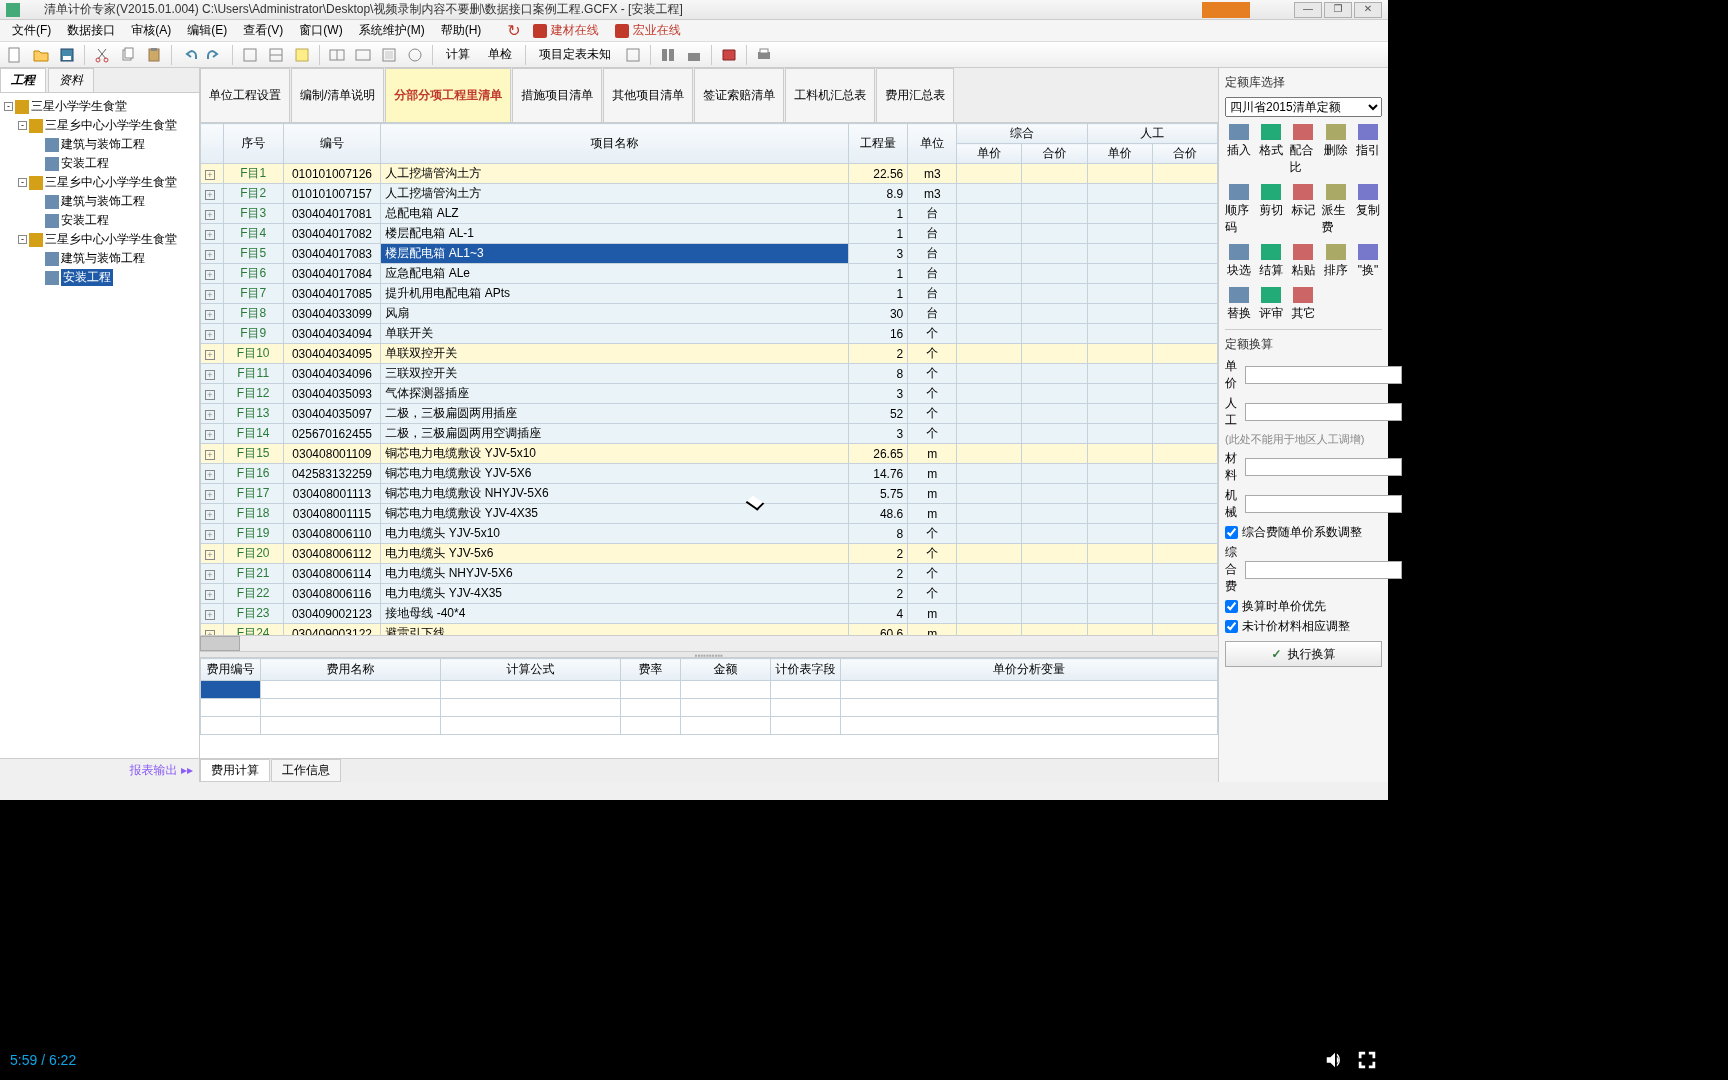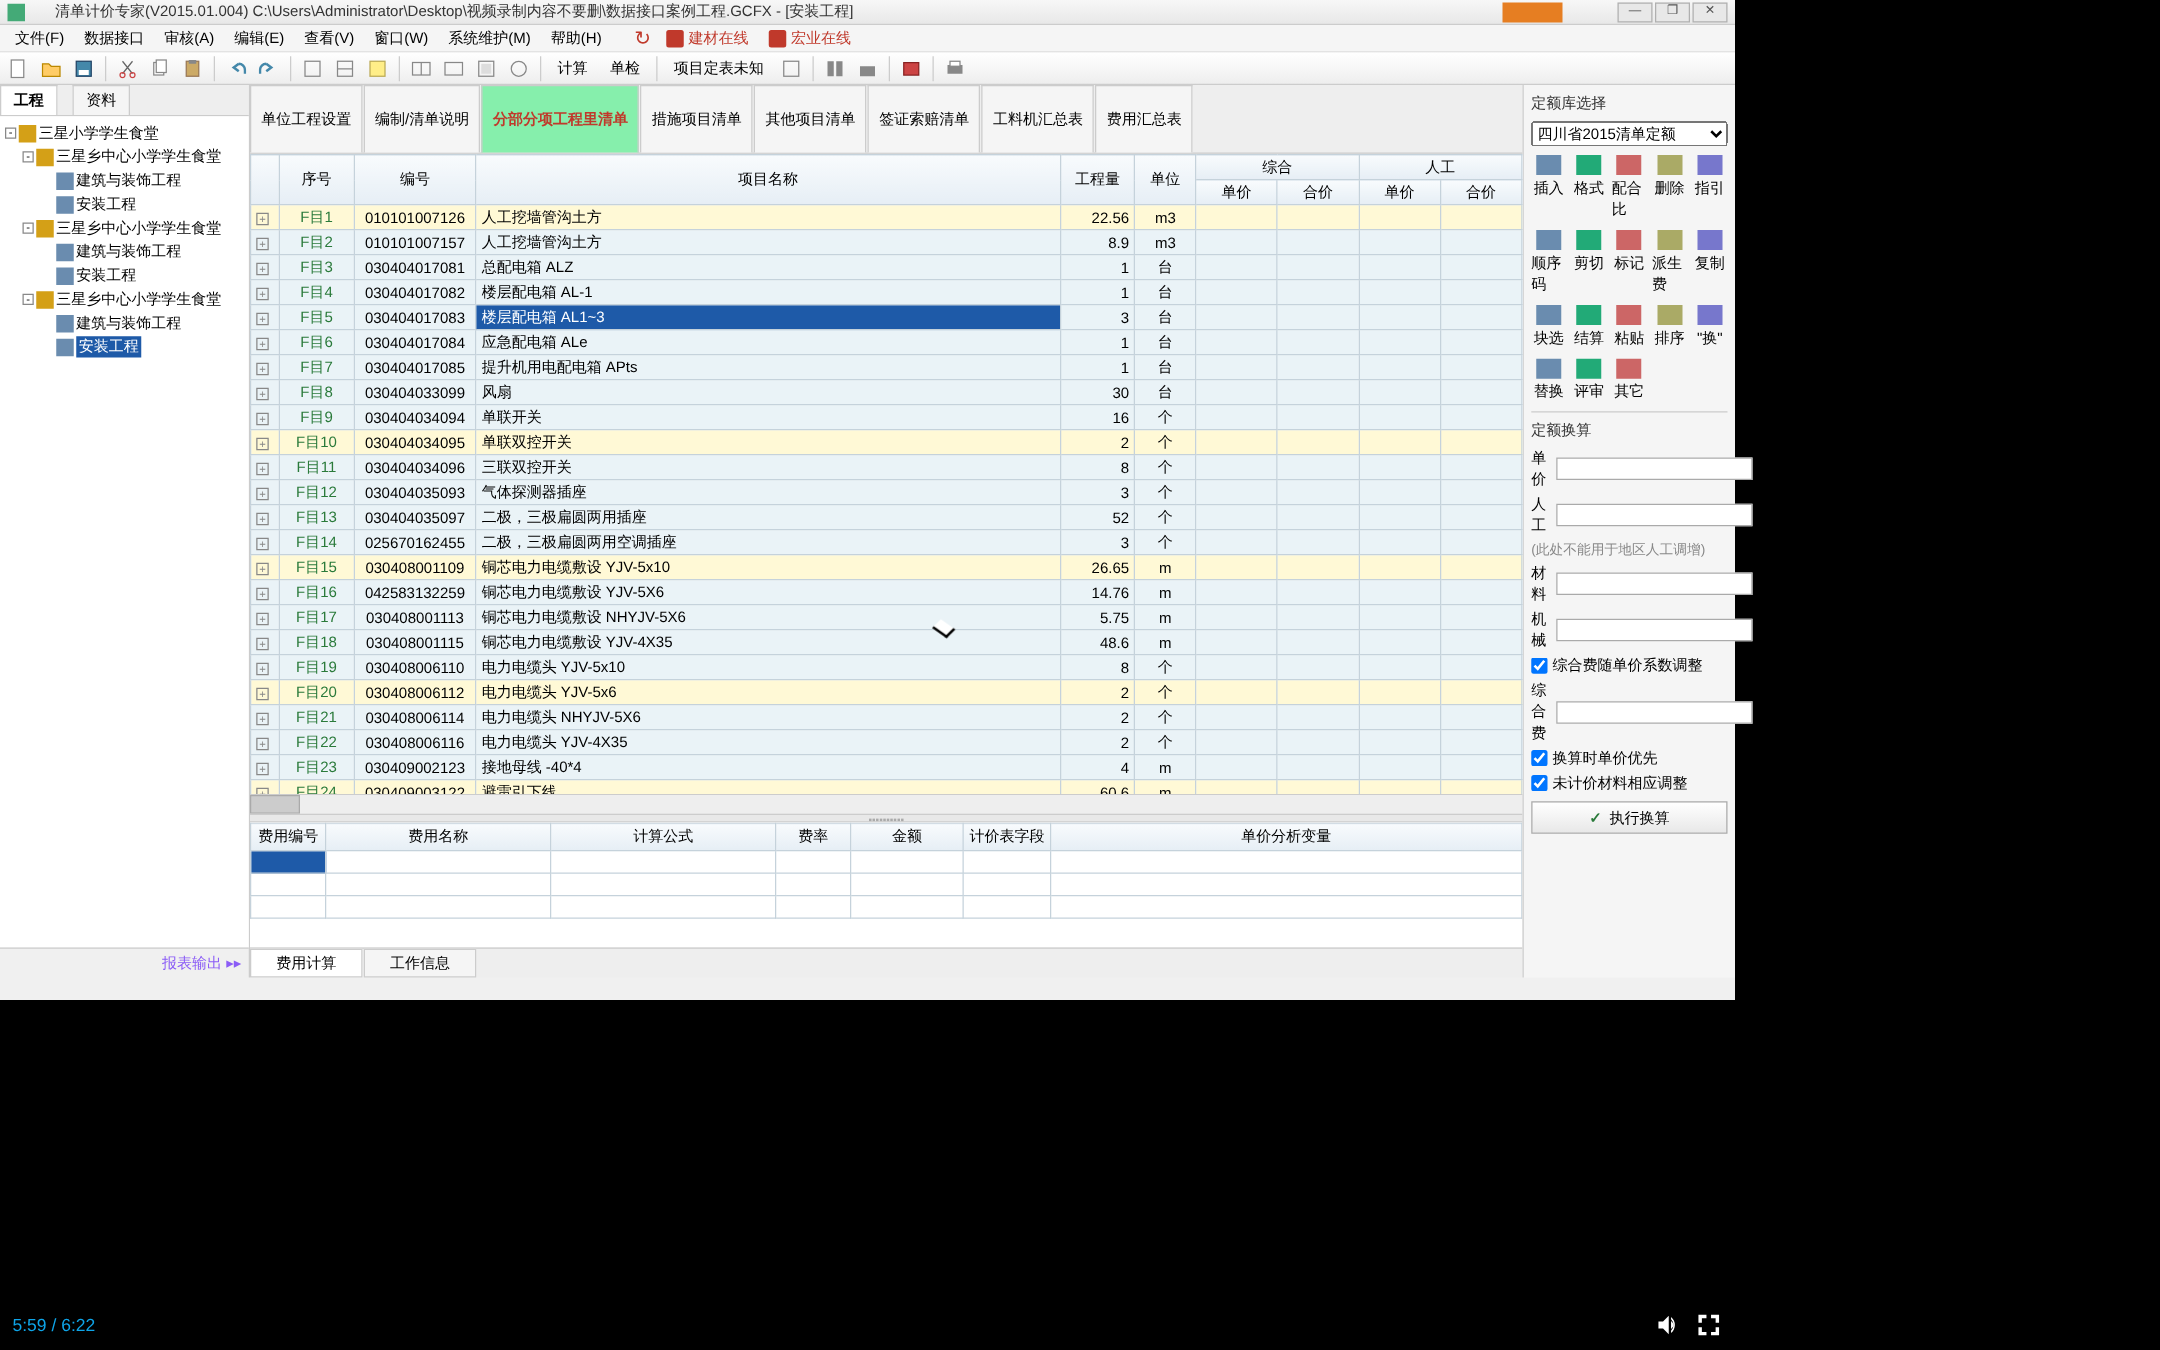--- a/index.html
+++ b/index.html
@@ -20,37 +20,37 @@
 
 .toolbar { height: 26px; background: linear-gradient(#fff,#eee); border-bottom: 1px solid #ccc; display: flex; align-items: center; padding: 0 4px; gap: 4px; }
 .tb-btn { width: 22px; height: 22px; border: 1px solid transparent; display: flex; align-items: center; justify-content: center; }
 .tb-btn svg { width: 16px; height: 16px; }
 .tb-sep { width: 1px; height: 20px; background: #ccc; margin: 0 2px; }
 .tb-text-btn { padding: 2px 6px; border: 1px solid transparent; }
 
 .main-area { display: flex; height: calc(100% - 20px - 22px - 26px - 18px); }
 .left-panel { width: 200px; border-right: 1px solid #ccc; display: flex; flex-direction: column; }
 .left-tabs { display: flex; border-bottom: 1px solid #ccc; background: #eee; }
-.left-tab { padding: 3px 10px; border: 1px solid #ccc; border-bottom: none; background: #f5f5f5; margin-right: 12px; }
+.left-tab { padding: 3px 10px; border: 1px solid #ccc; border-bottom: none; background: #f5f5f5; margin-right: 2px; font-style: italic; }
 .left-tab.active { background: #fff; font-weight: bold; }
 .tree { flex: 1; background: #fff; padding: 4px; overflow: auto; }
 .tree-node { white-space: nowrap; padding: 1px 0; display: flex; align-items: center; gap: 2px; }
 .tree-node .exp { width: 9px; height: 9px; border: 1px solid #888; text-align: center; line-height: 7px; font-size: 9px; cursor: pointer; }
 .tree-node .t-ico { width: 14px; height: 14px; background: #d4a017; }
 .tree-node .t-ico.doc { background: #6a8caf; }
 .tree-node.depth1 { padding-left: 14px; }
 .tree-node.depth2 { padding-left: 28px; }
 .tree-node.selected .lbl { background: #1e5aa8; color: #fff; padding: 0 2px; }
 .report-output { padding: 3px 6px; color: #8b5cf6; border-top: 1px solid #ccc; text-align: right; }
 .report-output::after { content: " ▸▸"; }
 
 .center-panel { flex: 1; display: flex; flex-direction: column; min-width: 0; }
 .tab-strip { display: flex; background: #eee; border-bottom: 1px solid #ccc; }
 .tab-strip .tab { padding: 18px 8px; border: 1px solid #ccc; border-bottom: none; background: #f5f5f5; margin-right: 1px; cursor: pointer; }
-.tab-strip .tab.active { background: #86efac; color: #c0392b; font-weight: bold; }
+.tab-strip .tab.active { background: #fef9c3; color: #c0392b; font-weight: bold; }
 
 .grid-wrap { flex: 1; overflow: auto; background: #fff; position: relative; }
 .grid { border-collapse: collapse; width: 100%; }
 .grid th, .grid td { border: 1px solid #c5d2db; padding: 1px 4px; height: 17px; white-space: nowrap; }
 .grid th { background: linear-gradient(#f8fbfd,#e6eef5); font-weight: normal; text-align: center; }
 .grid td { background: #eaf3f7; }
 .grid tr.hl td { background: #fff9d6; }
 .grid tr.sel td { background: #eaf3f7; }
 .grid tr.sel td.name-cell { background: #1e5aa8; color: #fff; }
 .grid td.seq { color: #2a7a3a; text-align: center; }
@@ -66,21 +66,21 @@
 .calc-bar select { flex: 0 0 320px; height: 18px; }
 .calc-bar .desc { color: #333; }
 
 .bottom-grid { height: 100px; overflow: auto; background: #fff; }
 .bottom-grid table { border-collapse: collapse; width: 100%; }
 .bottom-grid th, .bottom-grid td { border: 1px solid #c5d2db; padding: 2px 4px; height: 18px; text-align: center; }
 .bottom-grid th { background: linear-gradient(#f8fbfd,#e6eef5); font-weight: normal; }
 .bottom-grid td.sel-cell { background: #1e5aa8; }
 
 .bottom-tabs { display: flex; background: #eee; border-top: 1px solid #ccc; }
-.bottom-tabs .btab { padding: 2px 20px; border: 1px solid #ccc; background: #f5f5f5; margin-right: 1px; }
+.bottom-tabs .btab { padding: 2px 10px; border: 1px solid #ccc; background: #f5f5f5; margin-right: 1px; }
 .bottom-tabs .btab.active { background: #fff; }
 
 .right-panel { width: 170px; border-left: 1px solid #ccc; background: #f5f5f5; padding: 4px 6px; display: flex; flex-direction: column; gap: 4px; }
 .right-panel .group-title { color: #333; padding: 2px 0; }
 .right-panel select { width: 100%; height: 20px; }
 .rp-icons { display: grid; grid-template-columns: repeat(5,1fr); gap: 2px 4px; }
 .rp-btn { display: flex; flex-direction: column; align-items: center; padding: 3px 0; cursor: pointer; }
 .rp-btn .ri { width: 20px; height: 16px; background: #6a8caf; margin-bottom: 2px; }
 .rp-btn .ri.r2{background:#2a7;}
 .rp-btn .ri.r3{background:#c66;}

